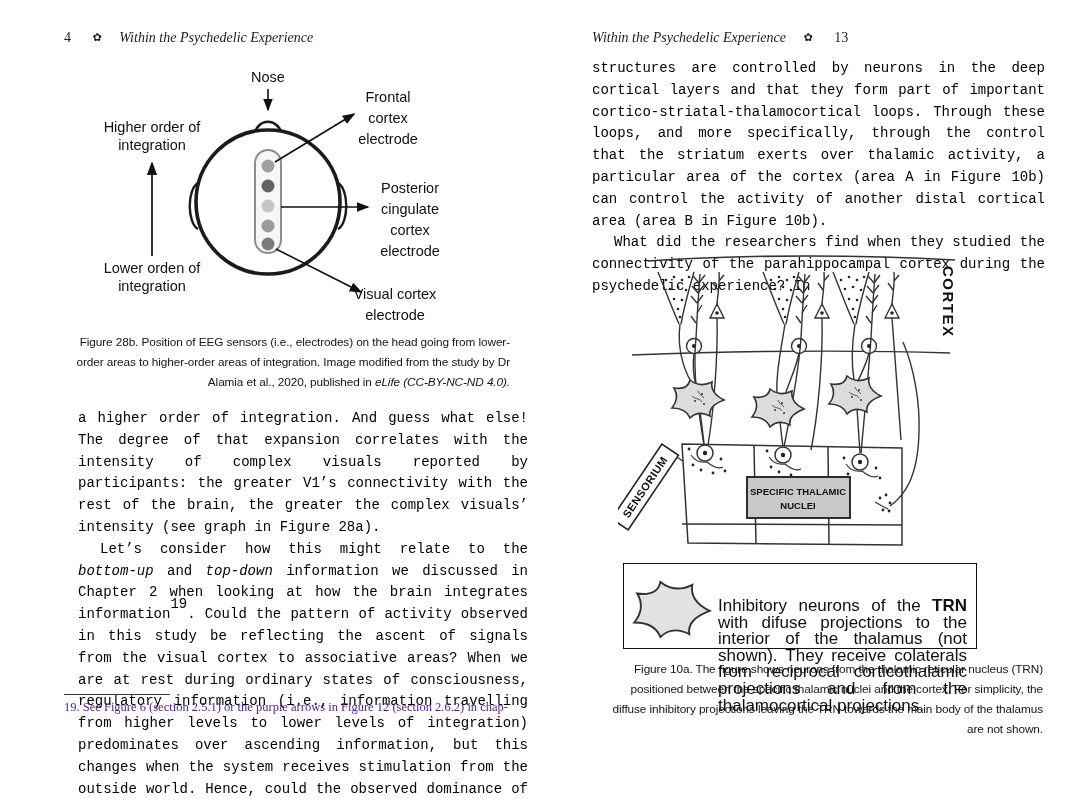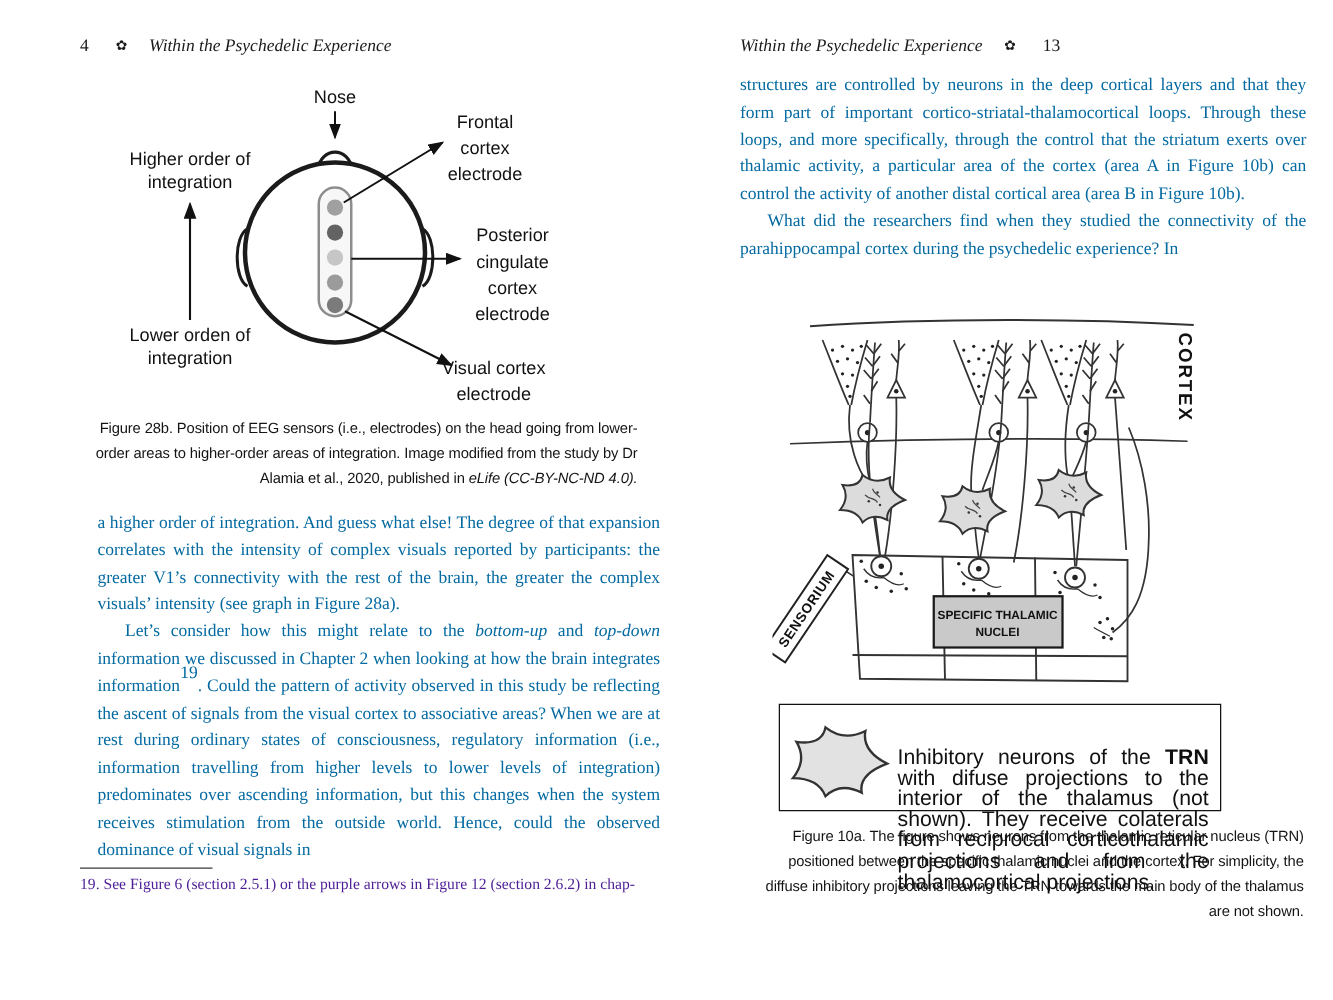--- a/index.html
+++ b/index.html
@@ -4,21 +4,21 @@
 <style>
   html,body{margin:0;padding:0;}
   body{width:1066px;height:800px;background:#ffffff;overflow:hidden;position:relative;
        font-family:"Liberation Serif","DejaVu Serif",serif;color:#1c1c1c;}
   .abs{position:absolute;}
   
   .runhead{font-size:14px;color:#1a1a1a;white-space:nowrap;}
   .runhead .title{font-style:italic;margin-top:44px;}
   .runhead .orn{font-family:"DejaVu Sans",sans-serif;font-size:11px;position:relative;top:-1px;}
   
-  .bd{font-size:14px;line-height:21.8px;text-align:justify;color:#0369a1;}
+  .bd{font-size:14px;line-height:21.8px;text-align:justify;color:#000000;font-family:Liberation Mono, monospace;}
   .bd p{margin:0;}
   .bd p.ind{text-indent:22px;}
   .bd .it{font-style:italic;}
   .bd sup{font-size:14px;line-height:0;position:relative;top:-5px;}
   
   .cap{font-family:"Liberation Sans","DejaVu Sans",sans-serif;font-size:11.8px;line-height:20px;
        text-align:right;color:#141414;letter-spacing:-0.1px;}
   .cap .it{font-style:italic;}
   
   .fnrule{border-top:1.3px solid #3a3a3a;width:106px;height:0;}

